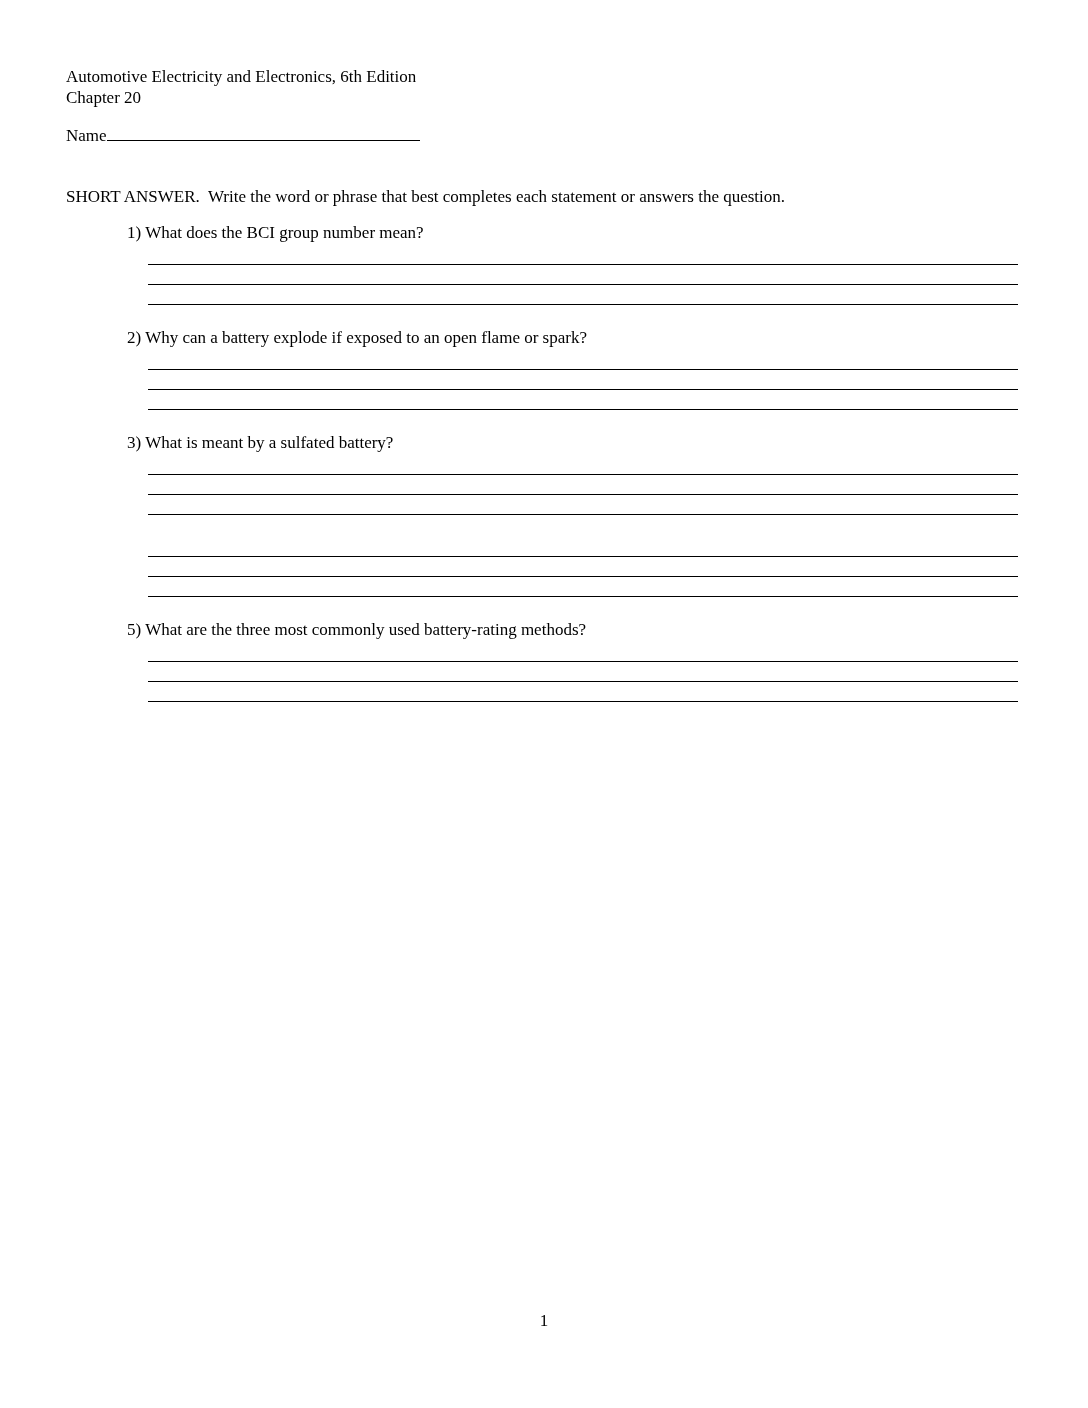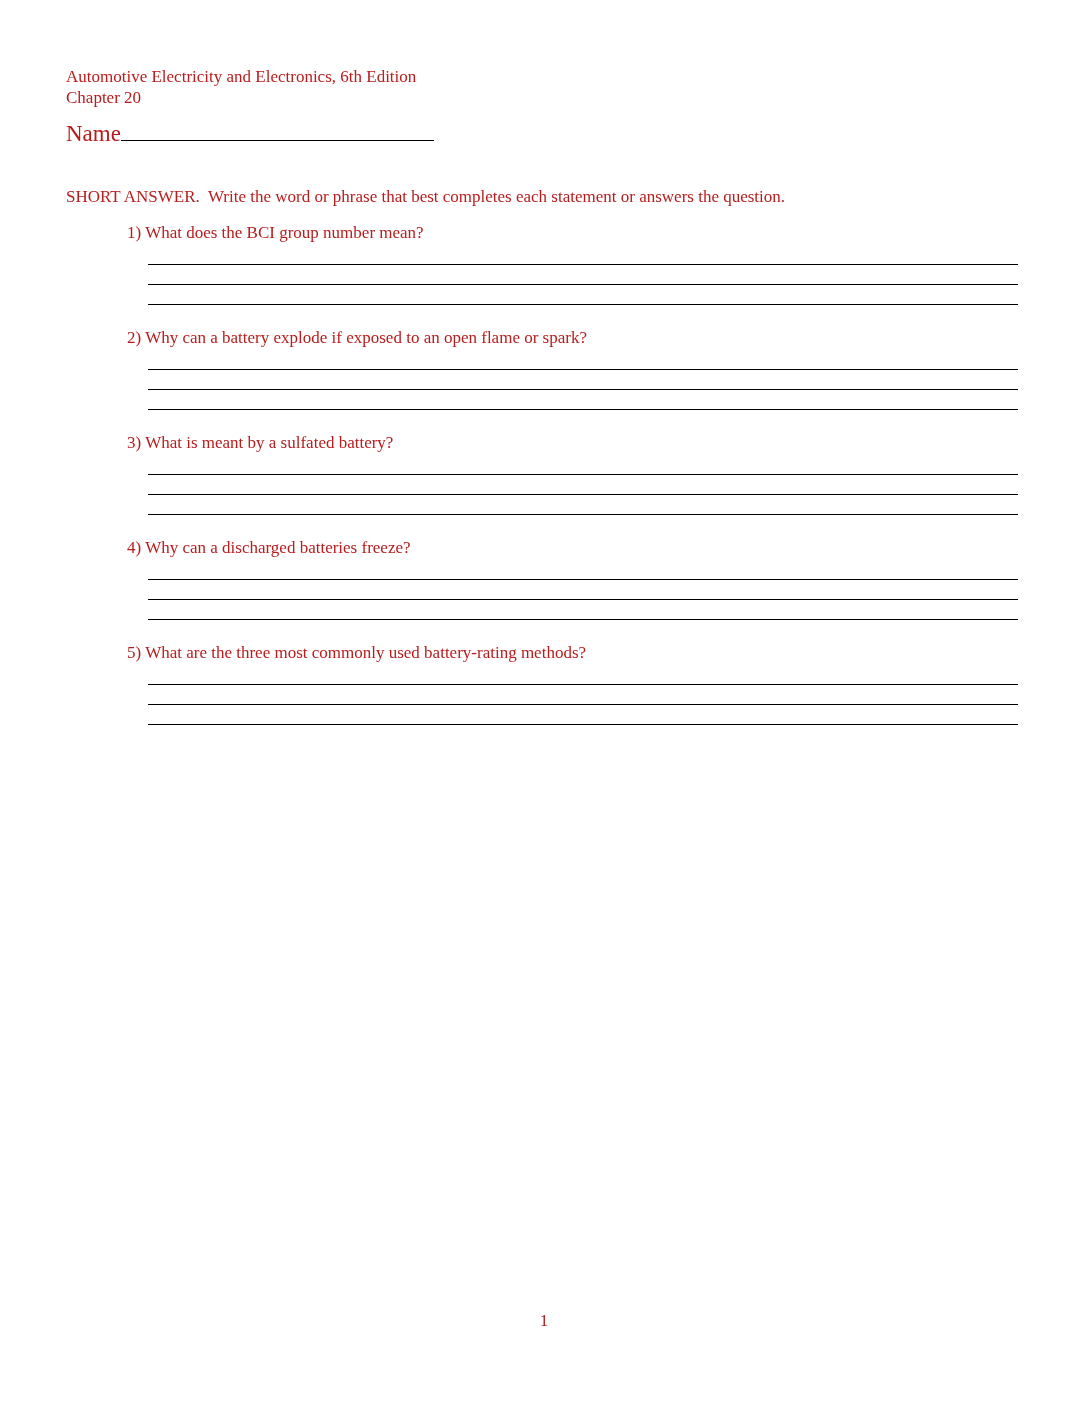--- a/index.html
+++ b/index.html
@@ -6,35 +6,35 @@
     margin: 0;
     padding: 0;
     background: #ffffff;
   }
   .page {
     position: relative;
     width: 1043px;
     height: 1408px;
     background: #ffffff;
     font-family: "Liberation Serif", "DejaVu Serif", serif;
-    color: #b91c1c;
+    color: #000000;
     overflow: hidden;
   }
   .header {
     position: absolute;
     left: 66px;
     top: 66px;
     font-size: 17px;
     line-height: 21px;
   }
   .name-row {
     position: absolute;
     left: 66px;
     top: 122px;
-    font-size: 23px;
+    font-size: 17px;
     line-height: 21px;
     white-space: nowrap;
   }
   .name-underline {
     display: inline-block;
     width: 313px;
     height: 18px;
     border-bottom: 1px solid #000000;
     vertical-align: baseline;
   }
@@ -119,21 +119,20 @@
     <div class="question">
       <div class="question-text"><span>3)</span> <span>What is meant by a sulfated battery?</span></div>
       <div class="answer-lines">
         <div class="answer-line"></div>
         <div class="answer-line"></div>
         <div class="answer-line"></div>
       </div>
     </div>
 
     <div class="question">
-      <div class="question-text"><span>4)</span> <span>Why can a discharged batteries freeze?</span></div>
       <div class="answer-lines">
         <div class="answer-line"></div>
         <div class="answer-line"></div>
         <div class="answer-line"></div>
       </div>
     </div>
 
     <div class="question">
       <div class="question-text"><span>5)</span> <span>What are the three most commonly used battery-rating methods?</span></div>
       <div class="answer-lines">

